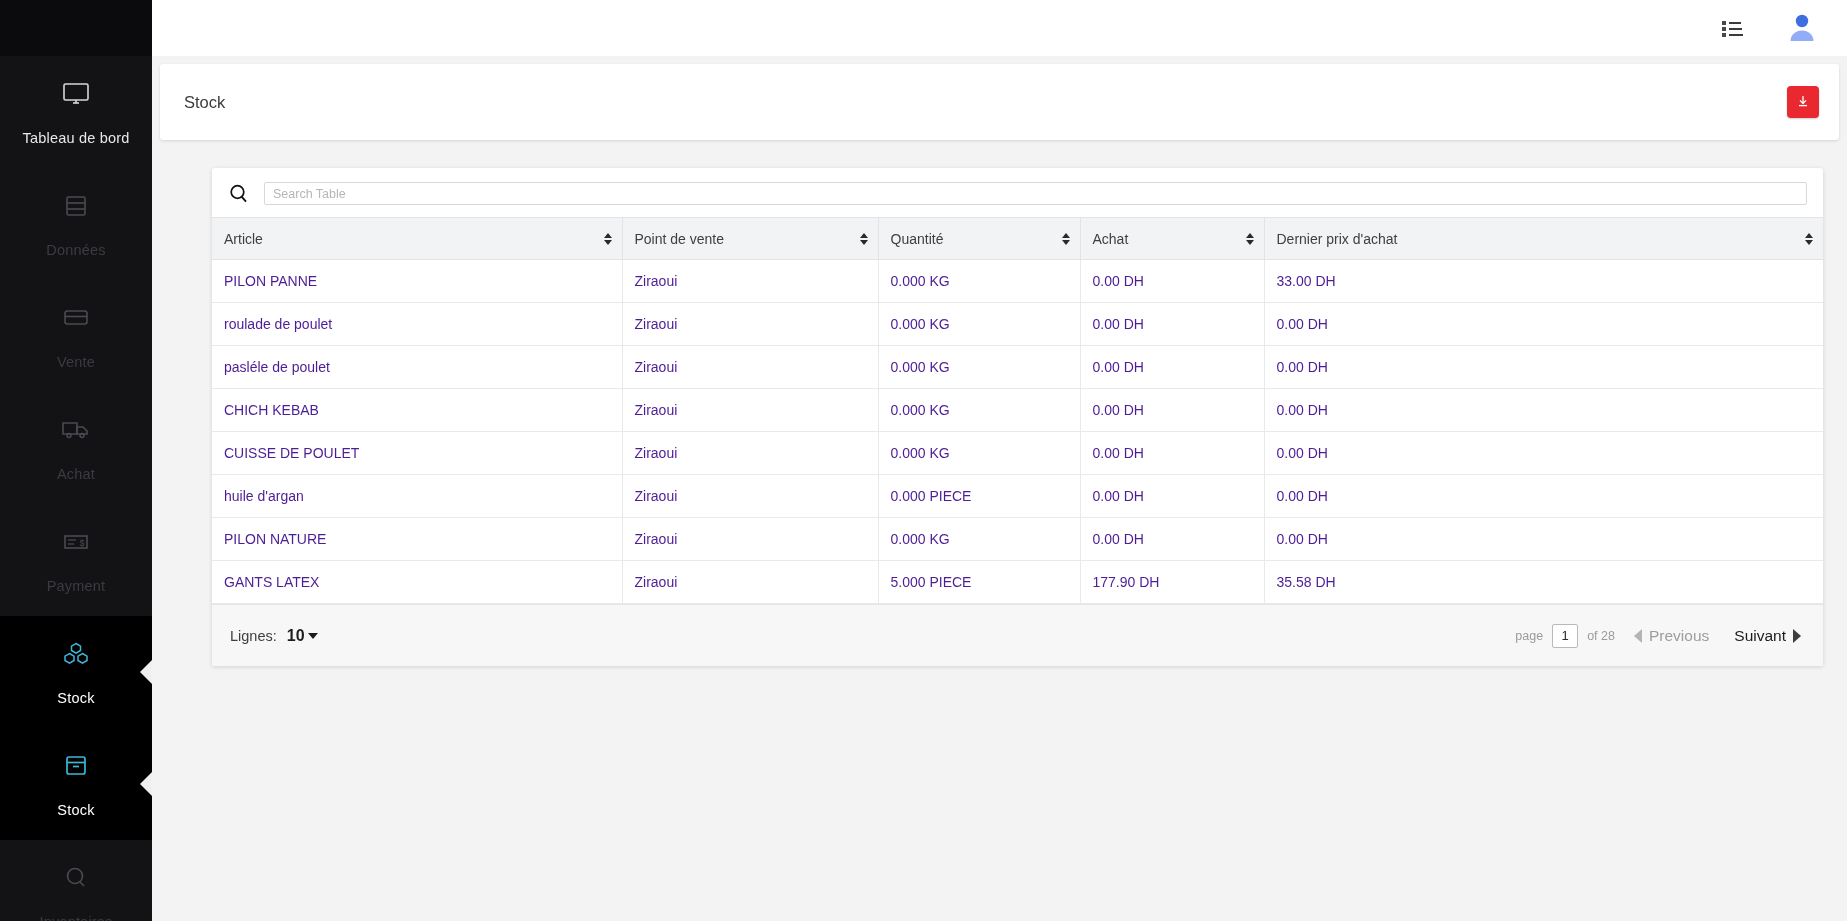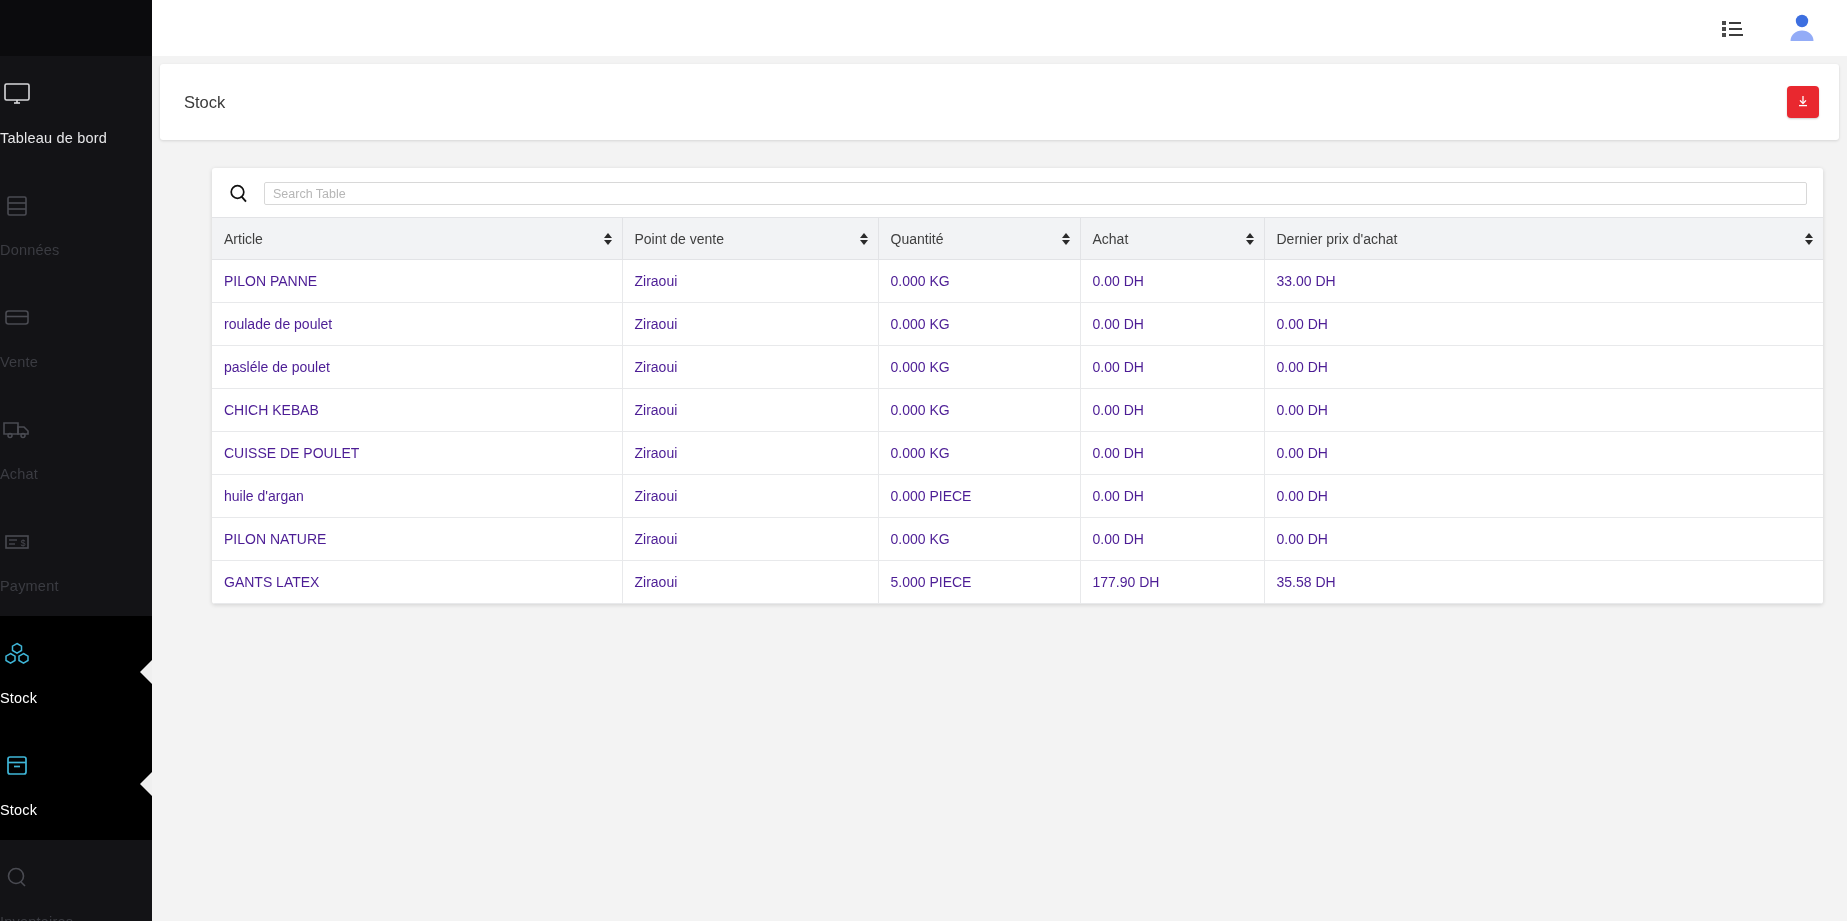--- a/index.html
+++ b/index.html
@@ -16,21 +16,21 @@
     width: 152px; min-width: 152px; height: 921px;
     background: #0d0d0f;
     position: relative;
     overflow: hidden;
   }
   .sidebar-top-strip { height: 56px; background: #0b0b0d; }
   .nav-item {
     position: relative;
     height: 112px;
     display: flex; flex-direction: column;
-    justify-content: center;
+    align-items: center; justify-content: center;
     gap: 21px;
     cursor: pointer;
     background: #131316;
   }
   .nav-item.active-sec { background: #000000; }
   .nav-icon { width: 34px; height: 30px; display: flex; align-items: center; justify-content: center; }
   .nav-icon svg { display: block; }
   .nav-label {
     font-size: 14.5px; letter-spacing: .2px;
     color: #3e3f45;
@@ -428,18 +428,40 @@
               <tr>
                 <td>GANTS LATEX</td>
                 <td>Ziraoui</td>
                 <td>5.000 PIECE</td>
                 <td>177.90 DH</td>
                 <td>35.58 DH</td>
               </tr>
             </tbody>
         </table>
 
+        <div class="table-footer">
+          <div class="rows-ctl">
+            <span class="rows-label">Lignes:</span>
+            <span class="rows-select">
+              <span>10</span>
+              <span class="caret-dn"></span>
+            </span>
+          </div>
+          <div class="pager">
+            <span class="pager-lbl">page</span>
+            <input class="page-input" type="text" value="1" style="">
+            <span class="pager-lbl">of 28</span>
+            <button class="pg-btn pg-prev">
+              <span class="tri-l"></span>
+              <span>Previous</span>
+            </button>
+            <button class="pg-btn pg-next">
+              <span>Suivant</span>
+              <span class="tri-r"></span>
+            </button>
+          </div>
+        </div>
 
       </div>
     </div>
 
   </div>
 </div>
 
 </body></html>

